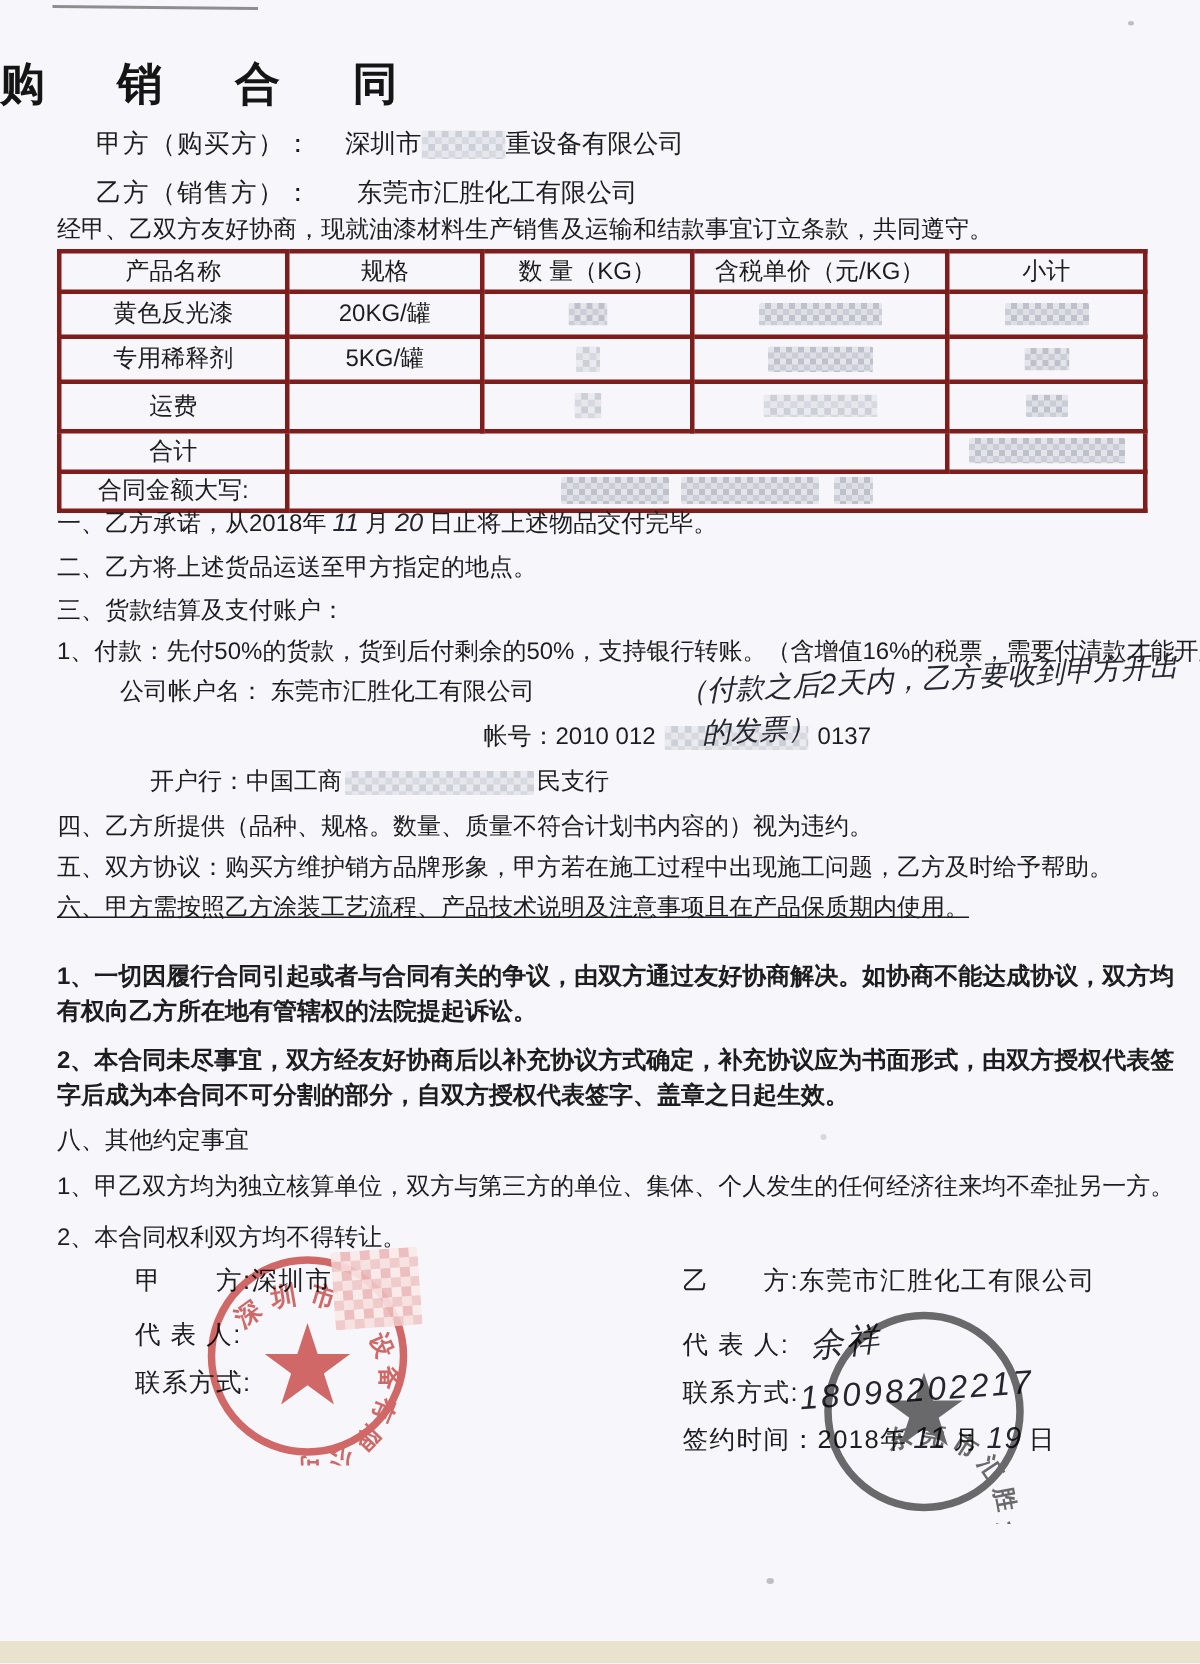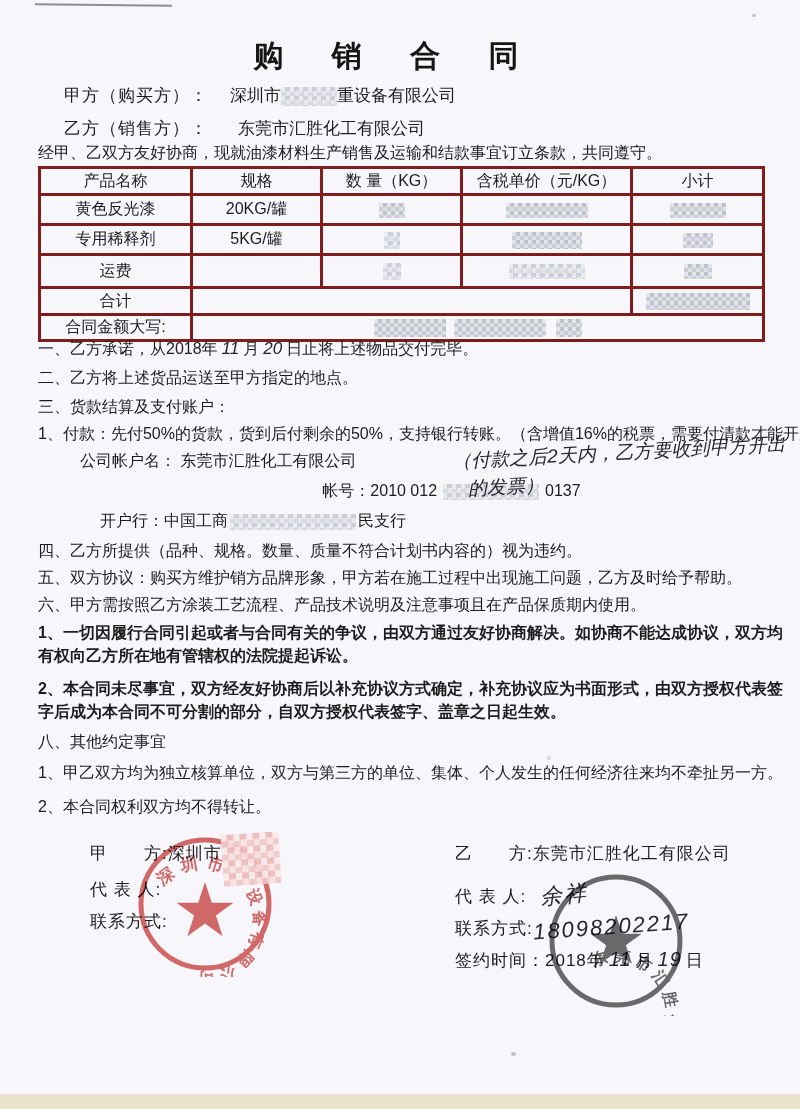--- a/index.html
+++ b/index.html
@@ -6,21 +6,21 @@
   body{
     width:800px;height:1109px;position:relative;overflow:hidden;
     background:#f7f6fa;
     font-family:"Liberation Sans", sans-serif;
     color:#1d1d1f;
   }
   .scan-strip{position:absolute;left:0;top:1094px;width:800px;height:15px;background:#e9e2cd;}
   .scan-line{position:absolute;left:35px;top:4px;width:137px;height:2px;background:#6b6b6b;transform:rotate(.6deg);opacity:.75;}
   .speck{position:absolute;border-radius:50%;background:#7a7a7a;opacity:.45;}
 
-  .title{position:absolute;top:36px;left:0;width:792px;text-align:center;
+  .title{position:absolute;top:36px;left:0;width:792px;
     font-size:30px;font-weight:bold;letter-spacing:20px;color:#151515;}
 
   .line{position:absolute;white-space:nowrap;font-size:17px;}
   .party-label{letter-spacing:1px;}
   .intro{position:absolute;left:38px;top:143px;width:740px;font-size:16px;white-space:nowrap;}
 
   table.items{position:absolute;left:38px;top:166px;width:724px;border-collapse:collapse;table-layout:fixed;}
   table.items td{border:3px solid #7f1d1d;text-align:center;font-size:16px;padding:0;vertical-align:middle;}
   table.items{border:2px solid #222;}
   td.lbl-left{text-align:left;padding-left:6px;}
@@ -126,21 +126,21 @@
 <div class="clauses">
   <p><span>一、乙方承诺，从2018年</span><span class="hw-inline">11</span><span>月</span><span class="hw-inline">20</span><span>日止将上述物品交付完毕。</span></p>
   <p>二、乙方将上述货品运送至甲方指定的地点。</p>
   <p style="margin-bottom:6px;">三、货款结算及支付账户：</p>
   <p class="tight" style="margin-bottom:6px;">1、付款：先付50%的货款，货到后付剩余的50%，支持银行转账。（含增值16%的税票，需要付清款才能开票）</p>
   <p class="ind1" style="margin-bottom:9px;"><b style="font-weight:normal;font-family:Liberation Serif, serif;">公司帐户名：</b> <span>东莞市汇胜化工有限公司</span></p>
   <p class="ind2" style="margin-bottom:9px;text-align:center;"><span>帐号：</span><span>2010 012</span><span class="mosaic" style="width:96px;height:16px;margin:0 6px;"></span><span>0137</span></p>
   <p class="ind3" style="margin-bottom:9px;"><span>开户行：</span><span>中国工商</span><span class="mosaic" style="width:126px;height:16px;margin:0 2px;"></span><span>民支行</span></p>
   <p style="margin-bottom:6px;">四、乙方所提供（品种、规格。数量、质量不符合计划书内容的）视为违约。</p>
   <p class="tight" style="margin-bottom:6px;">五、双方协议：购买方维护销方品牌形象，甲方若在施工过程中出现施工问题，乙方及时给予帮助。</p>
-  <p style="margin-bottom:6px;">六、甲方需按照乙方涂装工艺流程、产品技术说明及注意事项且在产品保质期内使用。</p>
+  <p style="margin-bottom:24px;text-decoration:underline;">六、甲方需按照乙方涂装工艺流程、产品技术说明及注意事项且在产品保质期内使用。</p>
   <p class="wrap" style="margin-bottom:10px;">1、一切因履行合同引起或者与合同有关的争议，由双方通过友好协商解决。如协商不能达成协议，双方均有权向乙方所在地有管辖权的法院提起诉讼。</p>
   <p class="wrap" style="margin-bottom:8px;">2、本合同未尽事宜，双方经友好协商后以补充协议方式确定，补充协议应为书面形式，由双方授权代表签字后成为本合同不可分割的部分，自双方授权代表签字、盖章之日起生效。</p>
   <p style="margin-bottom:10px;">八、其他约定事宜</p>
   <p class="tight" style="margin-bottom:13px;">1、甲乙双方均为独立核算单位，双方与第三方的单位、集体、个人发生的任何经济往来均不牵扯另一方。</p>
   <p>2、本合同权利双方均不得转让。</p>
 </div>
 
 <div class="hw-note" style="left:452px;top:440px;">（付款之后2天内，乙方要收到甲方开出</div>
 <div class="hw-note" style="left:468px;top:474px;">的发票）</div>
 

